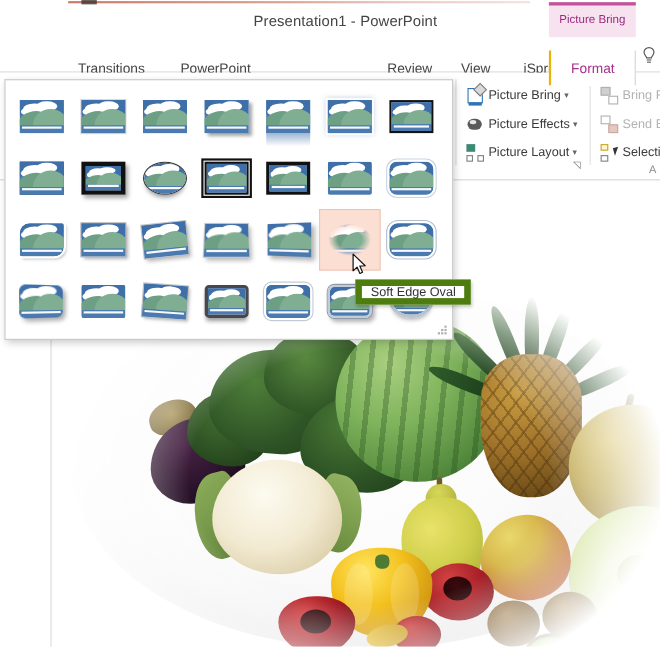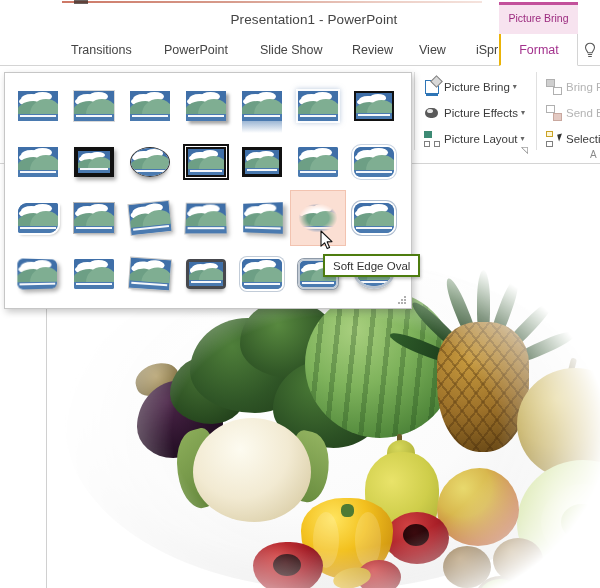--- a/index.html
+++ b/index.html
@@ -79,21 +79,21 @@
   
   .tabrow {
     position: absolute;
     top: 34px; left: 0;
     width: 600px; height: 32px;
     background: #ffffff;
     border-bottom: 1px solid #d4d4d4;
   }
   .tab {
     position: absolute;
-    top: 0;
+    top: 12px;
     height: 32px;
     display: flex;
     align-items: center;
     justify-content: center;
     font-size: 12.5px;
     color: #444444;
     white-space: nowrap;
     padding: 0 9px;
     cursor: default;
   }
@@ -407,21 +407,21 @@
   .v-metalrnd { border-radius:6px; overflow:hidden; border:2px solid #c3ccd6; box-shadow:0 0 0 1px #8e9aa8, 2px 3px 4px rgba(0,0,0,.3); }
   .v-metalrnd .th-img { border-radius:4px; }
 
   
   .tooltip {
     position: absolute;
     top: 254px; left: 323px;
     height: 23px;
     padding: 0 8px;
     background: #ffffff;
-    border: 2px solid #4d7c0f;
+    border: 6px solid #4d7c0f;
     box-shadow: 1px 2px 3px rgba(0,0,0,.22);
     display: flex;
     align-items: center;
     font-size: 11.5px;
     color: #333333;
     white-space: nowrap;
     z-index: 60;
   }
 
   
@@ -446,21 +446,20 @@
 </div>
 
 <div class="ctx-header">
   <div class="ctx-bar"></div>
   <div class="ctx-label">Picture Bring</div>
 </div>
 
 <div class="tabrow">
   <div class="tab" style="left:62px;">Transitions</div>
   <div class="tab" style="left:155px;">PowerPoint</div>
-  <div class="tab" style="left:251px;">Slide Show</div>
   <div class="tab" style="left:410px;">View</div>
   <div class="tab" style="left:343px;">Review</div>
   <div class="tab" style="left:467px;">iSpring Suite 8</div>
   <div class="tab active" style="left:499px; width:79px;">Format</div>
 </div>
 
 <div class="tellme">
   <svg width="14" height="17" viewBox="0 0 14 17" aria-hidden="true">
     <path d="M7 1.2c-2.6 0-4.5 2-4.5 4.4 0 1.7 1 2.8 1.7 3.7.4.5.6.9.6 1.4h4.4c0-.5.2-.9.6-1.4.7-.9 1.7-2 1.7-3.7C11.5 3.2 9.6 1.2 7 1.2z" fill="none" stroke="#5a5a5a" stroke-width="1.1"></path>
     <rect x="4.9" y="12" width="4.2" height="1" fill="#5a5a5a"></rect>

